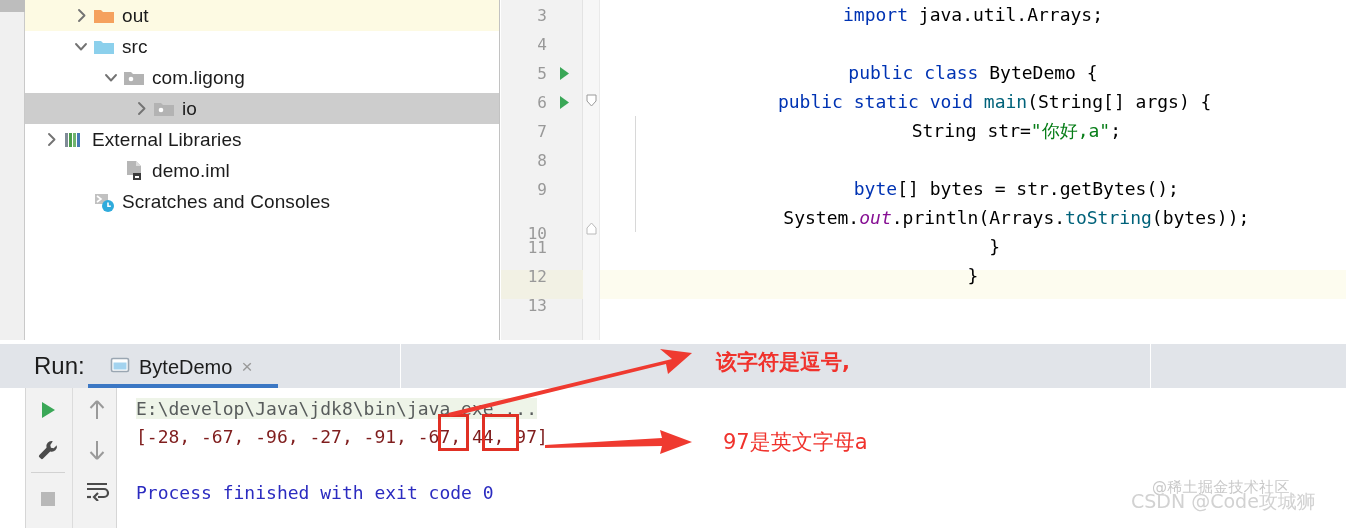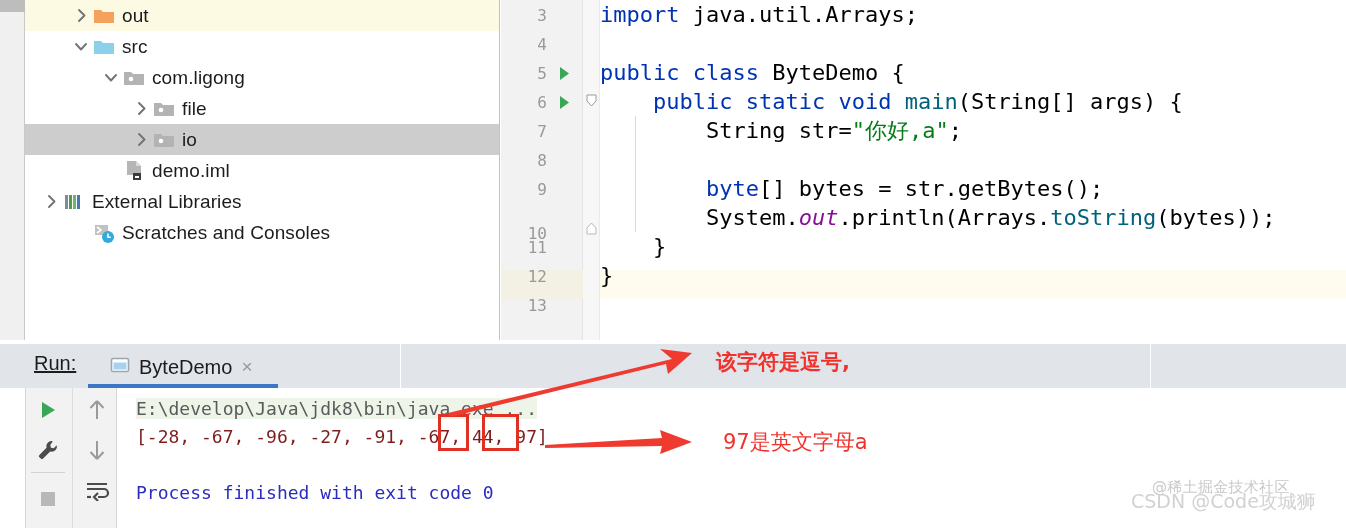--- a/index.html
+++ b/index.html
@@ -50,22 +50,22 @@
     position: absolute; left: 0; top: 0; width: 82px; height: 340px;
     background: #f2f2f2; border-right: 1px solid #e3e3e3;
   }
   .fold-col {
     position: absolute; left: 82px; top: 0; width: 17px; height: 340px;
     background: #f7f7f7; border-right: 1px solid #eaeaea;
   }
   .code-area { position: absolute; left: 99px; top: 0; right: 0; height: 340px; }
   .line {
     position: relative; height: 29px; line-height: 29px;
-    font-family: "DejaVu Sans Mono", monospace; font-size: 22px;
-    white-space: pre; color: #000000;
+    font-family: "DejaVu Sans Mono", monospace; font-size: 18px;
+    white-space: pre; color: #000000; text-align: center;
   }
   .lnum {
     position: absolute; width: 46px; text-align: right;
     font-family: "DejaVu Sans Mono", monospace; font-size: 16px;
     color: #999999; line-height: 29px; height: 29px; left: 0;
   }
   .caret-line-bg {
     position: absolute; left: 0; top: 270px; width: 845px; height: 29px;
     background: #fdfcef;
   }
@@ -90,21 +90,21 @@
   }
   .run-header {
     position: absolute; left: 0; top: 4px; width: 1346px; height: 44px;
     background: #e1e4e9;
   }
   .run-header-div {
     position: absolute; top: 4px; width: 1px; height: 44px; background: #ffffff;
   }
   .run-label {
     position: absolute; left: 34px; top: 12px;
-    font-size: 20px; color: #1c1c1c; text-decoration: underline;
+    font-size: 24px; color: #1c1c1c;
   }
   .run-tab {
     position: absolute; left: 110px; top: 6px; height: 42px;
     display: flex; align-items: center; gap: 9px;
   }
   .run-tab-label { font-size: 20px; color: #1c1c1c; }
   .run-tab-underline {
     position: absolute; left: 88px; top: 44px; width: 190px; height: 4px;
     background: #3b77c4;
   }
@@ -208,79 +208,64 @@
           </svg>
         </span>
         <span class="ico">
           <svg width="22" height="18" viewBox="0 0 22 18">
             <path d="M1 3 h7 l2 2 h11 v11 h-20 z" fill="#b3b3b3"></path>
             <circle cx="8" cy="10" r="2.3" fill="#ffffff"></circle>
           </svg>
         </span>
         <span class="tree-label">com.ligong</span>
       </div>
-      <div class="tree-row">
-        <span style="display:inline-block;width:105px;flex:0 0 105px;"></span>
-        <span class="chev">
-          <svg width="19" height="19" viewBox="0 0 19 19">
-            <path d="M7 4 L12.5 9.5 L7 15" stroke="#737373" stroke-width="1.9" fill="none" stroke-linecap="round" stroke-linejoin="round"></path>
-          </svg>
-        </span>
-        <span class="ico">
-          <svg width="22" height="18" viewBox="0 0 22 18">
-            <path d="M1 3 h7 l2 2 h11 v11 h-20 z" fill="#b3b3b3"></path>
-            <circle cx="8" cy="10" r="2.3" fill="#ffffff"></circle>
-          </svg>
-        </span>
-        <span class="tree-label">file</span>
-      </div>
       <div class="tree-row hl-gray">
         <span style="display:inline-block;width:105px;flex:0 0 105px;"></span>
         <span class="chev">
           <svg width="19" height="19" viewBox="0 0 19 19">
             <path d="M7 4 L12.5 9.5 L7 15" stroke="#737373" stroke-width="1.9" fill="none" stroke-linecap="round" stroke-linejoin="round"></path>
           </svg>
         </span>
         <span class="ico">
           <svg width="22" height="18" viewBox="0 0 22 18">
             <path d="M1 3 h7 l2 2 h11 v11 h-20 z" fill="#b3b3b3"></path>
             <circle cx="8" cy="10" r="2.3" fill="#ffffff"></circle>
           </svg>
         </span>
         <span class="tree-label">io</span>
       </div>
       <div class="tree-row">
+        <span style="display:inline-block;width:15px;flex:0 0 15px;"></span>
+        <span class="chev">
+          <svg width="19" height="19" viewBox="0 0 19 19">
+            <path d="M7 4 L12.5 9.5 L7 15" stroke="#737373" stroke-width="1.9" fill="none" stroke-linecap="round" stroke-linejoin="round"></path>
+          </svg>
+        </span>
+        <span class="ico">
+          <svg width="22" height="20" viewBox="0 0 22 20">
+            <rect x="2" y="3" width="3" height="14" fill="#7f8b96"></rect>
+            <rect x="6" y="3" width="3" height="14" fill="#4c9e4c"></rect>
+            <rect x="10" y="3" width="3" height="14" fill="#6fb36f"></rect>
+            <rect x="14" y="3" width="3" height="14" fill="#4679b5"></rect>
+          </svg>
+        </span>
+        <span class="tree-label">External Libraries</span>
+      </div>
+      <div class="tree-row">
         <span style="display:inline-block;width:75px;flex:0 0 75px;"></span>
         <span class="chev"></span>
         <span class="ico">
           <svg width="20" height="22" viewBox="0 0 20 22">
             <path d="M3 1 h9 l5 5 v9 h-14 z" fill="#b6b6b6"></path>
             <path d="M12 1 v5 h5 z" fill="#dcdcdc"></path>
             <rect x="9" y="13" width="8" height="7" fill="#3b3b3b"></rect>
             <rect x="11" y="16" width="4" height="2" fill="#ffffff"></rect>
           </svg>
         </span>
         <span class="tree-label">demo.iml</span>
-      </div>
-      <div class="tree-row">
-        <span style="display:inline-block;width:15px;flex:0 0 15px;"></span>
-        <span class="chev">
-          <svg width="19" height="19" viewBox="0 0 19 19">
-            <path d="M7 4 L12.5 9.5 L7 15" stroke="#737373" stroke-width="1.9" fill="none" stroke-linecap="round" stroke-linejoin="round"></path>
-          </svg>
-        </span>
-        <span class="ico">
-          <svg width="22" height="20" viewBox="0 0 22 20">
-            <rect x="2" y="3" width="3" height="14" fill="#7f8b96"></rect>
-            <rect x="6" y="3" width="3" height="14" fill="#4c9e4c"></rect>
-            <rect x="10" y="3" width="3" height="14" fill="#6fb36f"></rect>
-            <rect x="14" y="3" width="3" height="14" fill="#4679b5"></rect>
-          </svg>
-        </span>
-        <span class="tree-label">External Libraries</span>
       </div>
       <div class="tree-row">
         <span style="display:inline-block;width:45px;flex:0 0 45px;"></span>
         <span class="chev"></span>
         <span class="ico">
           <svg width="22" height="22" viewBox="0 0 22 22">
             <path d="M2 3 h13 v10 h-13 z" fill="#c1c1c1"></path>
             <path d="M4 5 L8 8 L4 11" stroke="#ffffff" stroke-width="1.6" fill="none"></path>
             <circle cx="15" cy="15" r="6" fill="#2fabdc"></circle>
             <path d="M15 11.5 v3.7 h2.8" stroke="#ffffff" stroke-width="1.6" fill="none"></path>

